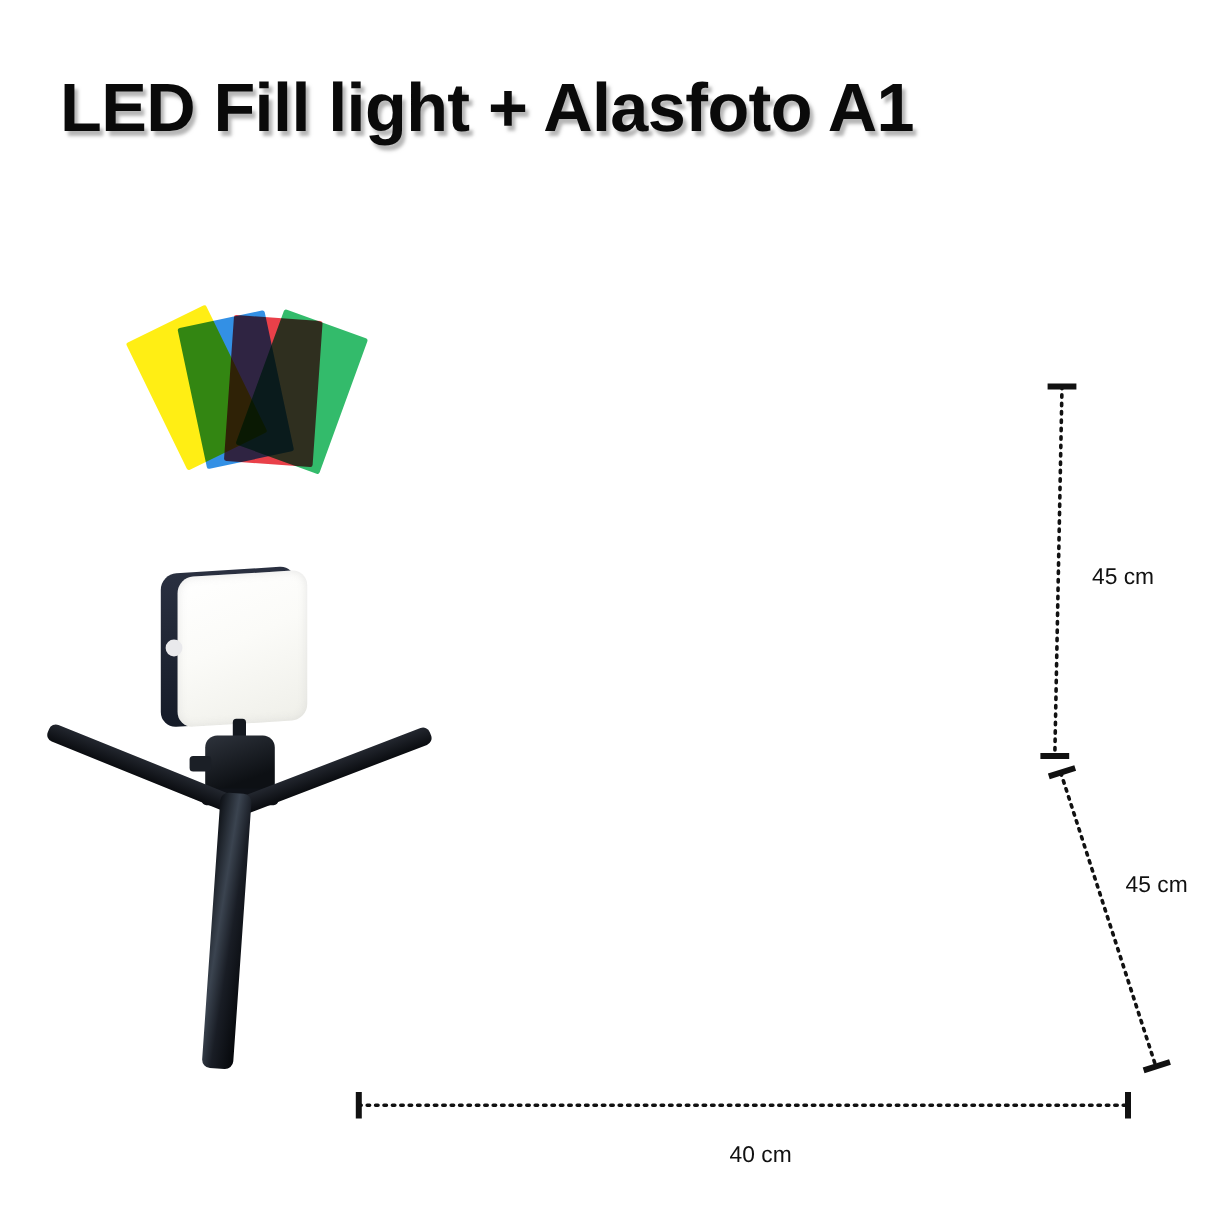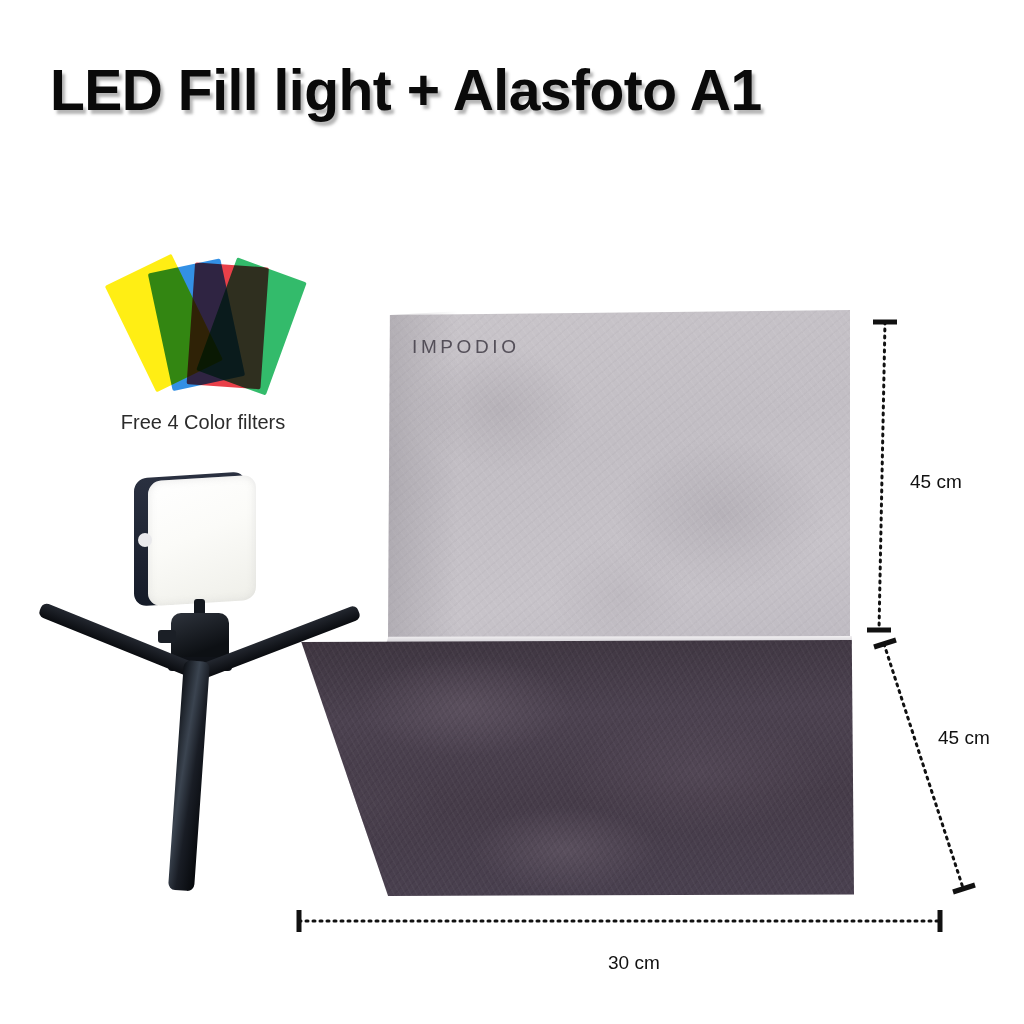--- a/index.html
+++ b/index.html
@@ -280,57 +280,47 @@
 <div id="canvas">
 
   <div id="title">LED Fill light + Alasfoto A1</div>
 
   <div id="filters-group">
     <div class="gel gel-yellow"></div>
     <div class="gel gel-blue"></div>
     <div class="gel gel-red"></div>
     <div class="gel gel-green"></div>
   </div>
-  <div id="filters-caption">Free 4 Color filters</div>
 
   <div id="led-group">
     <div id="led-body"></div>
     <div id="led-panel"></div>
     <div id="led-knob"></div>
     <div id="led-stem"></div>
     <div id="ball-head"></div>
     <div id="ball-knob"></div>
     <div id="head-collar"></div>
     <div class="tripod-leg" id="leg-left"></div>
     <div class="tripod-leg" id="leg-right"></div>
     <div class="tripod-leg" id="leg-center"></div>
   </div>
 
-  <div id="studio">
-    <div id="backdrop-wall"></div>
-    <div id="wall-grain"></div>
-    <div id="wall-shade-left"></div>
-    <div id="brand-mark">IMPODIO</div>
-    <div id="wall-seam"></div>
-    <div id="floor-mat"></div>
-    <div id="floor-grain"></div>
-  </div>
 
   <svg class="dim-svg" viewBox="0 0 1024 1024">
 
     <line x1="885" y1="322" x2="879" y2="630" stroke="#111111" stroke-width="3" stroke-dasharray="2,5" stroke-linecap="round"></line>
     <line x1="873" y1="322" x2="897" y2="322" stroke="#111111" stroke-width="5"></line>
     <line x1="867" y1="630" x2="891" y2="630" stroke="#111111" stroke-width="5"></line>
 
     <line x1="884" y1="644" x2="963" y2="888" stroke="#111111" stroke-width="3" stroke-dasharray="2,5" stroke-linecap="round"></line>
     <line x1="874" y1="647" x2="896" y2="640" stroke="#111111" stroke-width="5"></line>
     <line x1="953" y1="892" x2="975" y2="885" stroke="#111111" stroke-width="5"></line>
 
     <line x1="299" y1="921" x2="940" y2="921" stroke="#111111" stroke-width="3" stroke-dasharray="2,5" stroke-linecap="round"></line>
     <line x1="299" y1="910" x2="299" y2="932" stroke="#111111" stroke-width="5"></line>
     <line x1="940" y1="910" x2="940" y2="932" stroke="#111111" stroke-width="5"></line>
   </svg>
 
   <div class="dim-label" id="dim-height-label">45 cm</div>
   <div class="dim-label" id="dim-depth-label">45 cm</div>
-  <div class="dim-label" id="dim-width-label">30 cm</div>
+  <div class="dim-label" id="dim-width-label">40 cm</div>
 
 </div>
 
 </body></html>

